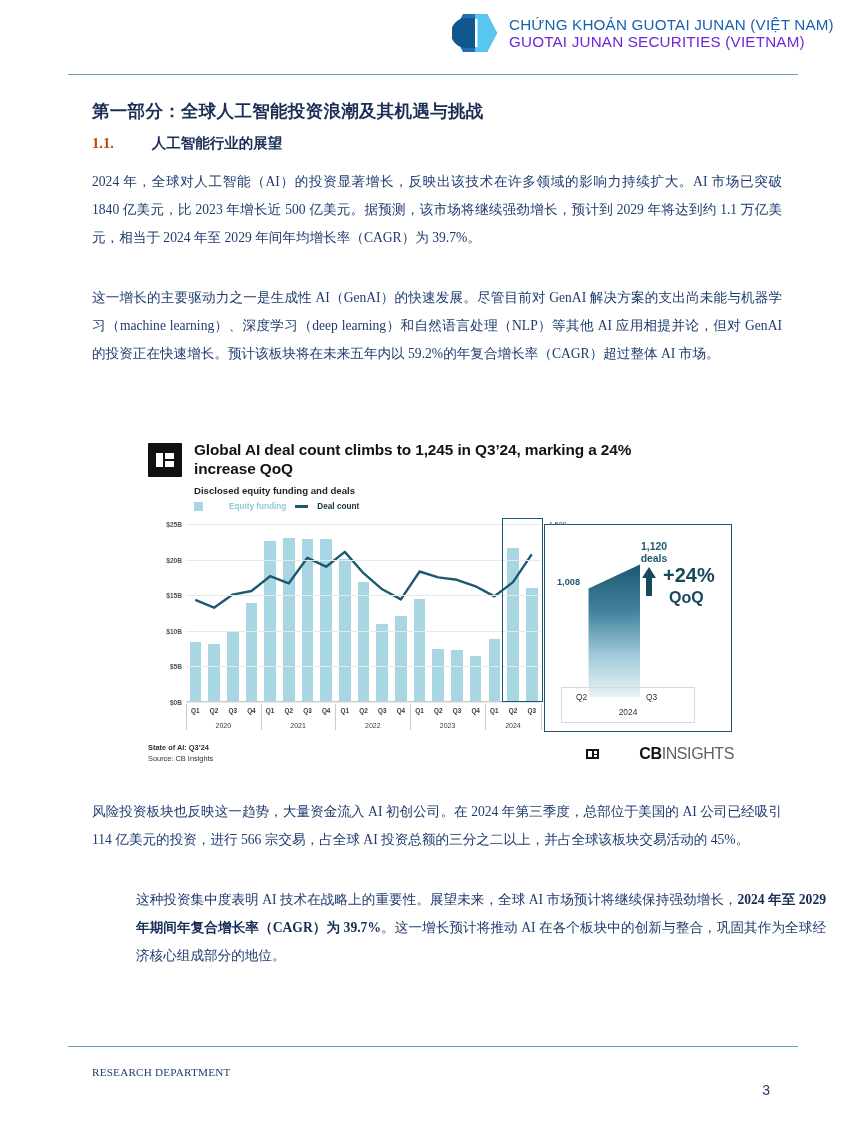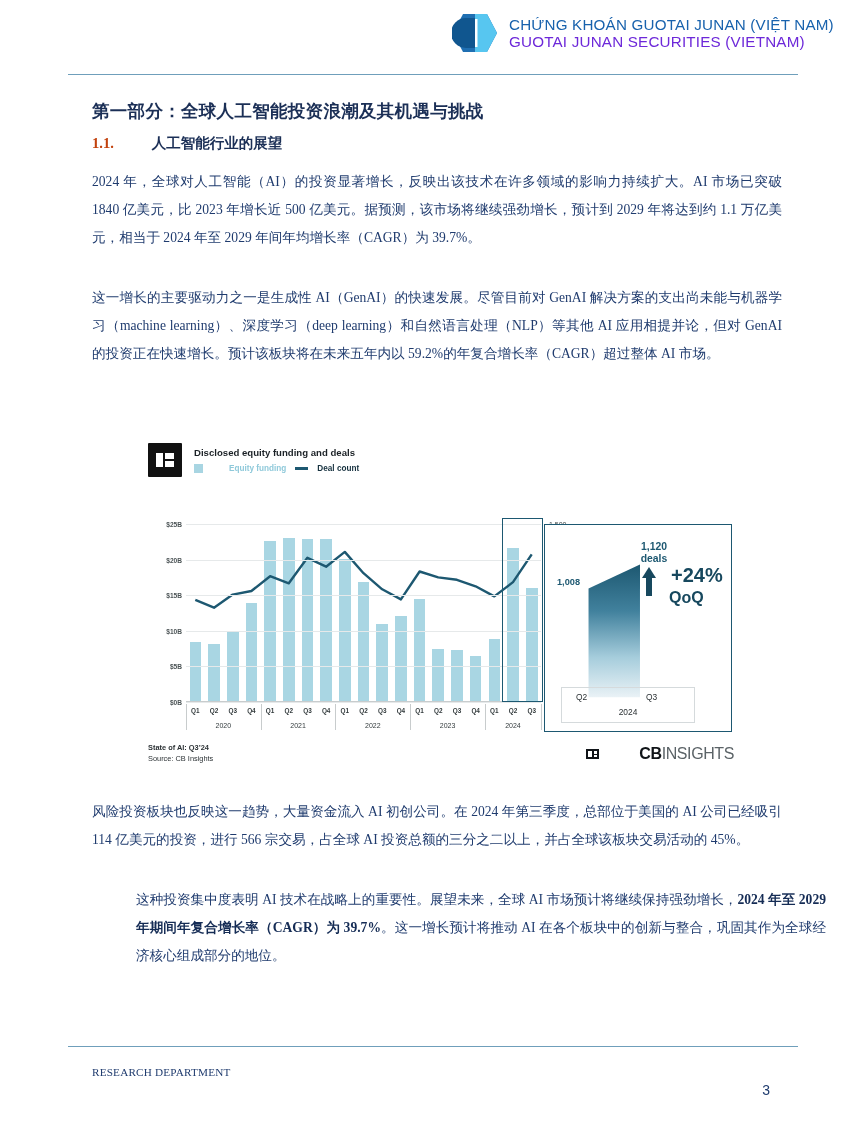--- a/index.html
+++ b/index.html
@@ -166,21 +166,21 @@
   }
   .ins-arrow{width:0;height:0;position:relative;margin-top:2px;}
   .ins-arrow .head{
     position:absolute;left:-7px;top:0;width:0;height:0;
     border-left:7px solid transparent;border-right:7px solid transparent;
     border-bottom:11px solid #17485e;
   }
   .ins-arrow .stem{position:absolute;left:-3px;top:10px;width:6px;height:19px;background:#17485e;}
   .ins-pct{
     font-family:"Liberation Sans", sans-serif;font-weight:bold;font-size:20px;color:#17485e;
-    line-height:20px;margin-left:20px;
+    line-height:20px;margin-left:12px;
   }
   .ins-qoq{
     position:absolute;left:124px;top:64px;
     font-family:Liberation Sans, sans-serif;font-weight:bold;font-size:16px;color:#17485e;
   }
   .ins-xbox{
     position:absolute;left:16px;bottom:8px;width:134px;height:36px;border:1px solid #d5dadc;
     box-sizing:border-box;
   }
   .ins-q{
@@ -238,20 +238,21 @@
   <div class="para" id="p2">这一增长的主要驱动力之一是生成性 AI（GenAI）的快速发展。尽管目前对 GenAI 解决方案的支出尚未能与机器学习（machine learning）、深度学习（deep learning）和自然语言处理（NLP）等其他 AI 应用相提并论，但对 GenAI 的投资正在快速增长。预计该板块将在未来五年内以 59.2%的年复合增长率（CAGR）超过整体 AI 市场。</div>
 
   <div class="chartblock">
     <div class="cb-head">
       <div class="cb-icon">
         <i class="a"></i>
           <i class="b"></i>
           <i class="c"></i>
       </div>
       <div>
+        <div class="cb-title">Global AI deal count climbs to 1,245 in Q3’24, marking a 24% increase QoQ</div>
         <div class="cb-sub">Disclosed equity funding and deals</div>
         <div class="cb-legend">
           <span class="lg-sw"></span>
           <span class="lg-t1">Equity funding</span>
           <span class="lg-line"></span>
           <span class="lg-t2">Deal count</span>
         </div>
       </div>
     </div>
 

